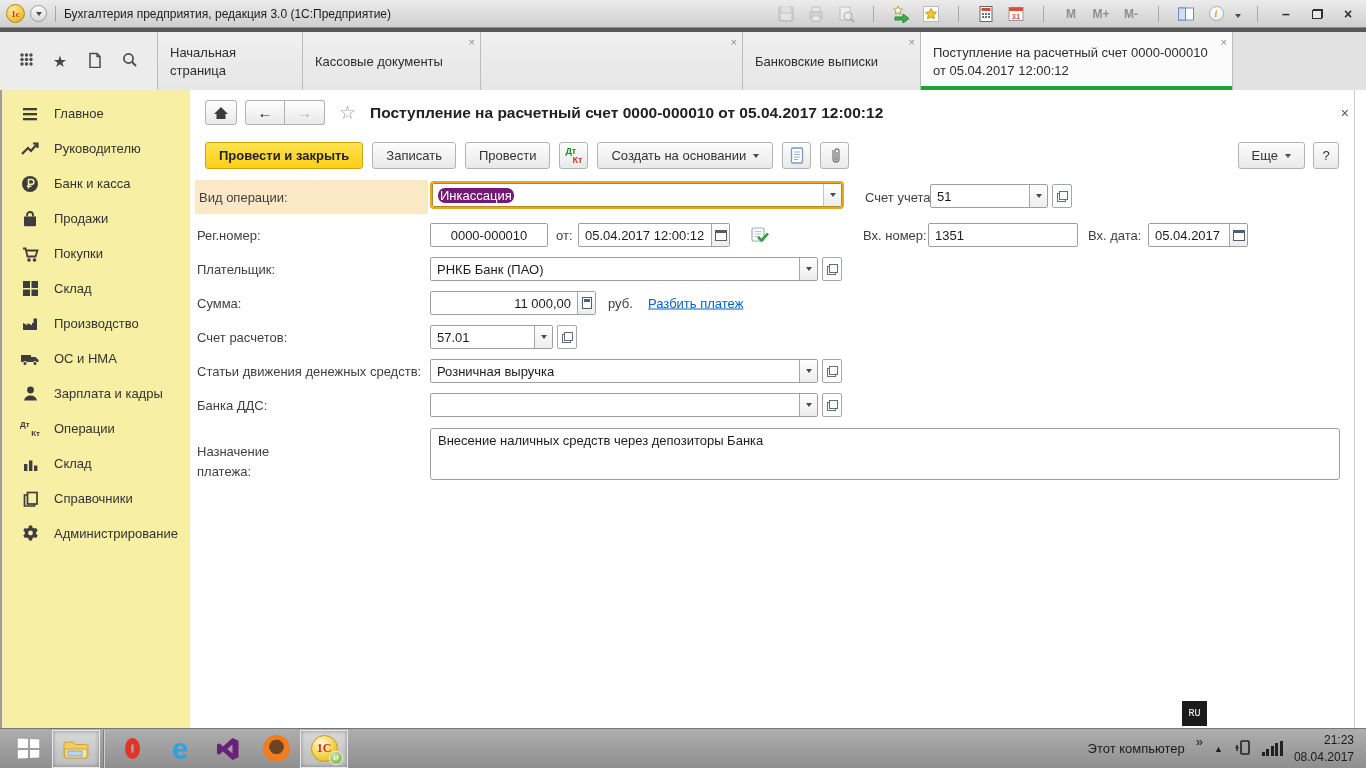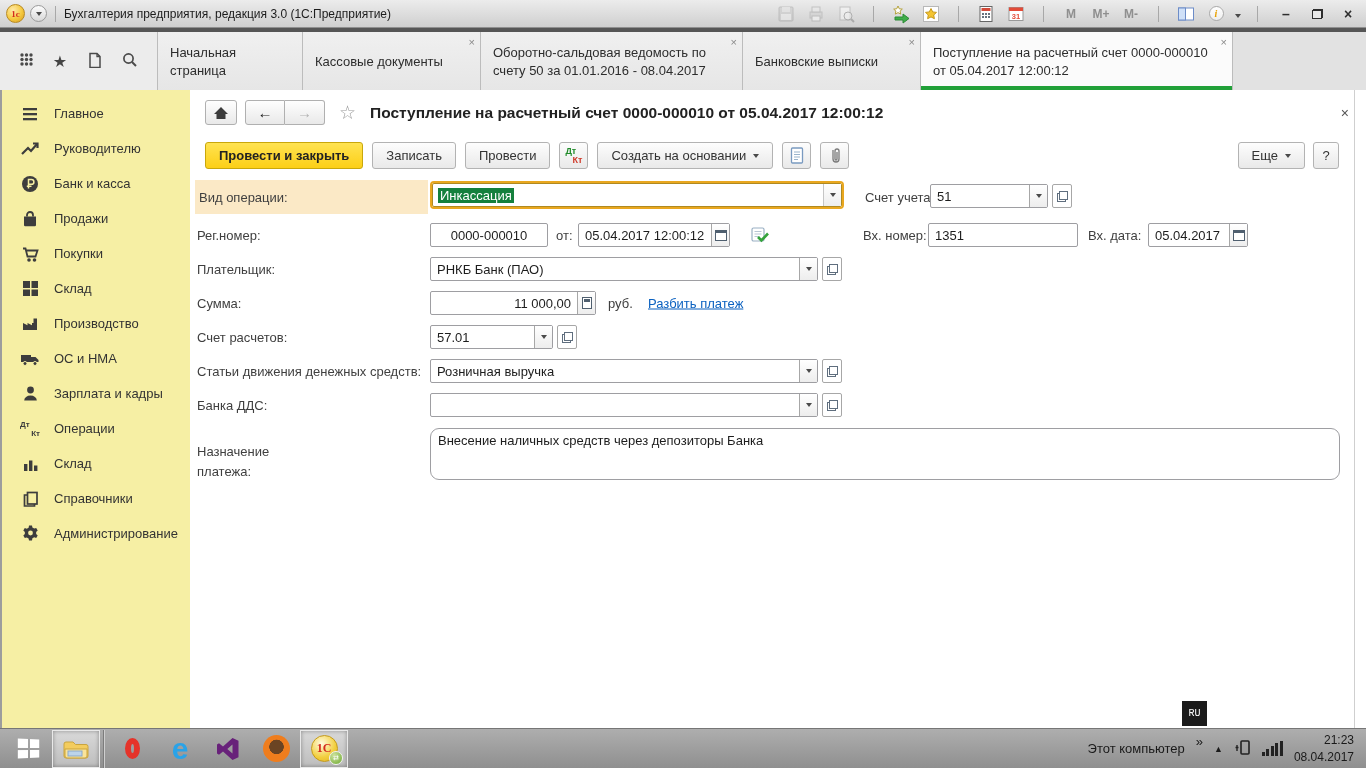--- a/index.html
+++ b/index.html
@@ -77,23 +77,23 @@
   .sq-btn{position:absolute;top:1px;width:20px;height:24px;border:1px solid #a7a7a7;border-radius:2px;background:#fff;display:flex;align-items:center;justify-content:center;cursor:pointer;}
   .open-ico{position:relative;width:11px;height:11px;}
   .open-ico::before{content:"";position:absolute;left:0;bottom:0;width:7px;height:7px;border:1px solid #5f6e7e;}
   .open-ico::after{content:"";position:absolute;right:0;top:0;width:7px;height:7px;border:1px solid #5f6e7e;background:#fff;}
   .cal-ico{position:relative;width:12px;height:11px;border:1px solid #4f5f6f;background:#fff;}
   .cal-ico::before{content:"";position:absolute;top:0;left:0;right:0;height:2.5px;background:#4f5f6f;}
   .calc-ico{position:relative;width:10px;height:12px;border:1px solid #4f5f6f;background:#fff;}
   .calc-ico::before{content:"";position:absolute;top:1px;left:1px;right:1px;height:2.5px;background:#4f5f6f;}
   .op-hl{position:absolute;left:-2px;top:0;width:233px;height:34px;background:#fbe9c6;display:flex;align-items:center;padding-left:4px;}
   .combo.focused{top:3px;border:1px solid #b08a20;outline:2px solid #e9a71f;}
-  .sel-text{background:#15803d;color:#fff;padding:0 2px;margin-left:5px;white-space:nowrap;}
+  .sel-text{background:#701a75;color:#fff;padding:0 2px;margin-left:5px;white-space:nowrap;border-radius:7px;}
   .link{position:absolute;top:50%;transform:translateY(-50%);color:#0a61c0;text-decoration:underline;cursor:pointer;white-space:nowrap;}
-  .tarea{position:absolute;left:233px;right:12px;top:0;height:52px;border:1px solid #9e9ea2;border-radius:9px;background:#fff;font-size:13px;color:#1d1d1d;padding:4px 7px;line-height:1.3;}
+  .tarea{position:absolute;left:233px;right:12px;top:0;height:52px;border:1px solid #9e9ea2;border-radius:3px;background:#fff;font-size:13px;color:#1d1d1d;padding:4px 7px;line-height:1.3;}
 
   
   .ru-badge{position:absolute;left:1182px;top:701px;width:25px;height:25px;background:#1b1b1b;color:#fff;font-size:10px;display:flex;align-items:center;justify-content:center;font-family:Liberation Mono, monospace;}
 
   
   .taskbar{position:absolute;left:0;bottom:0;width:1366px;height:40px;background:linear-gradient(#aeaeae,#8f8f8f);border-top:1px solid #767676;display:flex;align-items:center;padding:0 6px;}
   .tk-start{width:46px;height:40px;display:flex;align-items:center;justify-content:center;cursor:pointer;}
   .winlogo{width:22px;height:19px;display:grid;grid-template-columns:1fr 1fr;grid-template-rows:1fr 1fr;gap:2px;transform:perspective(60px) rotateY(14deg);}
   .winlogo span{background:#fff;}
   .tk-btn{width:48px;height:38px;display:flex;align-items:center;justify-content:center;cursor:pointer;position:relative;}
@@ -227,21 +227,20 @@
         </svg></span>
   </div>
   <div class="ts-tab" style="width:145px;">
       <span>Начальная страница</span>
     </div>
   <div class="ts-tab" style="width:178px;">
       <span>Кассовые документы</span>
       <span class="ts-x">×</span>
     </div>
   <div class="ts-tab" style="width:262px;">
-      <span>Оборотно-сальдовая ведомость по счету 50 за 01.01.2016 - 08.04.2017</span>
       <span class="ts-x">×</span>
     </div>
   <div class="ts-tab" style="width:178px;">
       <span>Банковские выписки</span>
       <span class="ts-x">×</span>
     </div>
   <div class="ts-tab active" style="width:312px;">
       <span>Поступление на расчетный счет 0000-000010 от 05.04.2017 12:00:12</span>
       <span class="ts-x">×</span>
     </div>

